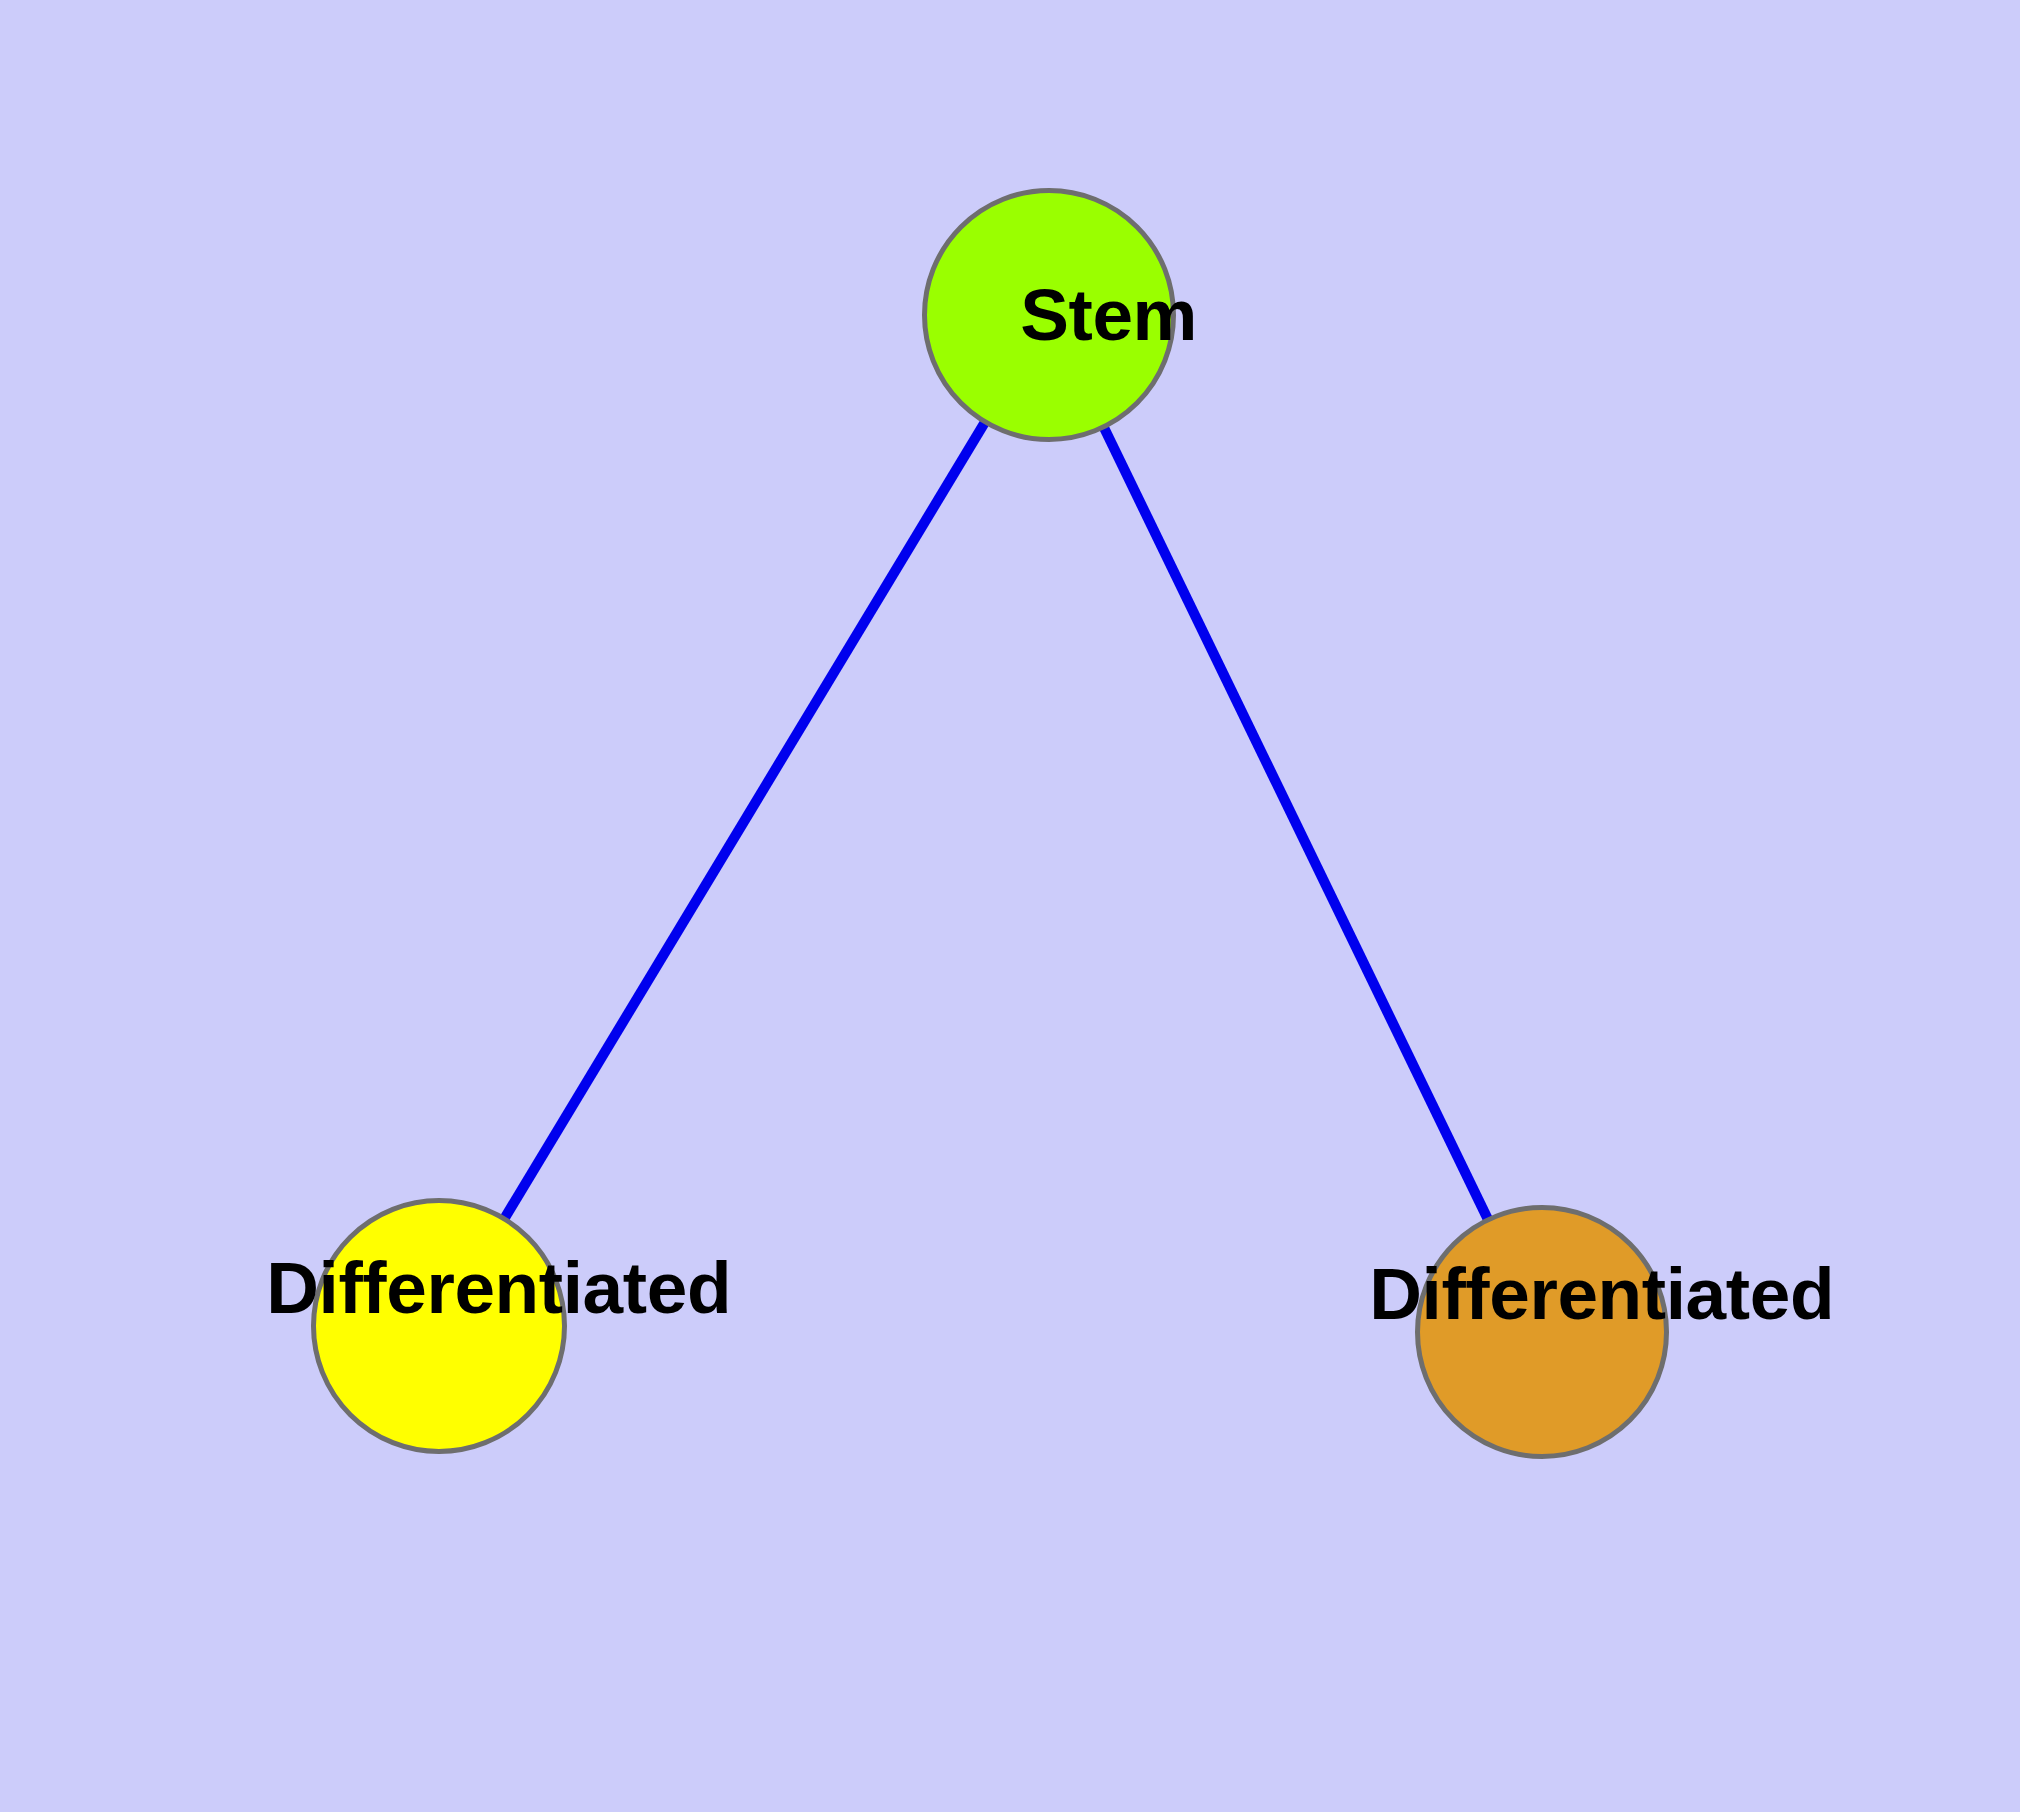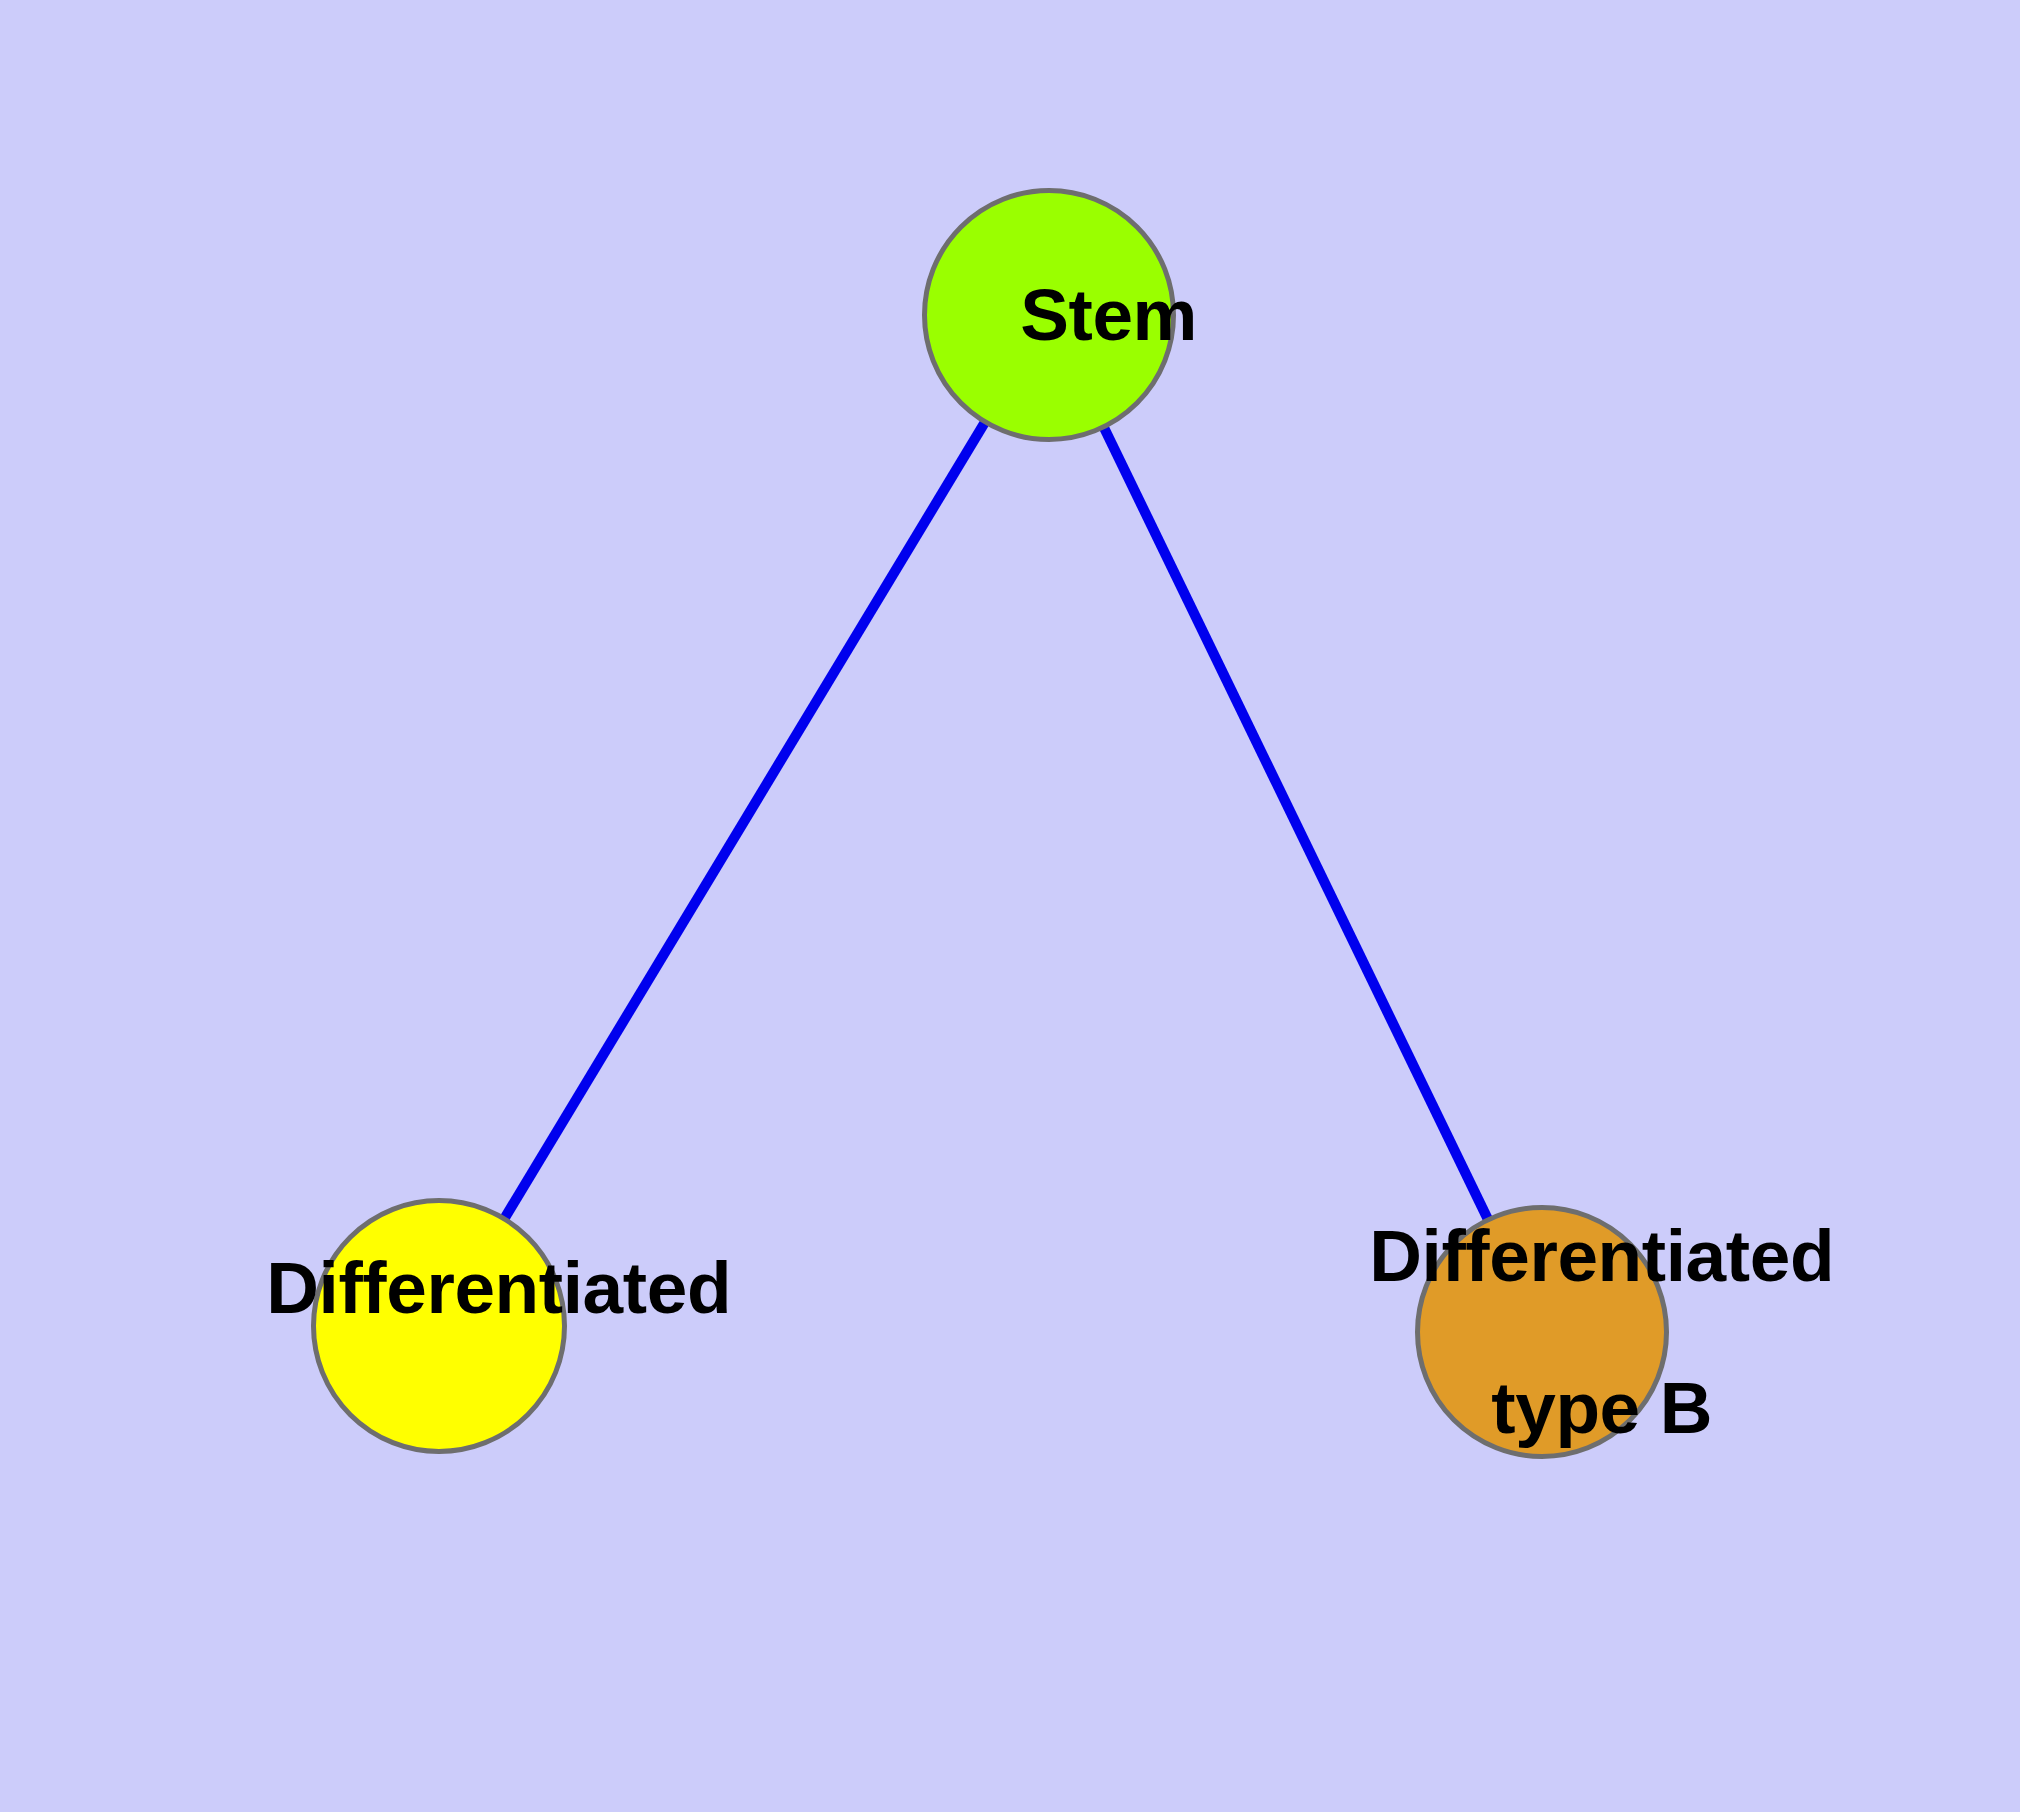--- a/index.html
+++ b/index.html
@@ -71,18 +71,17 @@
 
   <div class="node" style="left: 311px; top: 1198px; width: 256px; height: 256px; background: rgb(255, 255, 0); border: 5.1px solid rgb(110, 110, 110);">
     <div class="node-label" style="font-size: 73px; color: rgb(0, 0, 0);">
       <span>Differentiated</span><br>
     </div>
   </div>
 
   <div class="node" style="left: 1415px; top: 1205px; width: 254px; height: 254px; background: rgb(224, 155, 40); border: 5.1px solid rgb(110, 110, 110);">
     <div class="node-label" style="font-size: 73px; color: rgb(0, 0, 0);">
       <span>Differentiated</span><br>
-      <span>type B</span>
     </div>
   </div>
 
 </div>
 
 
 </body></html>

